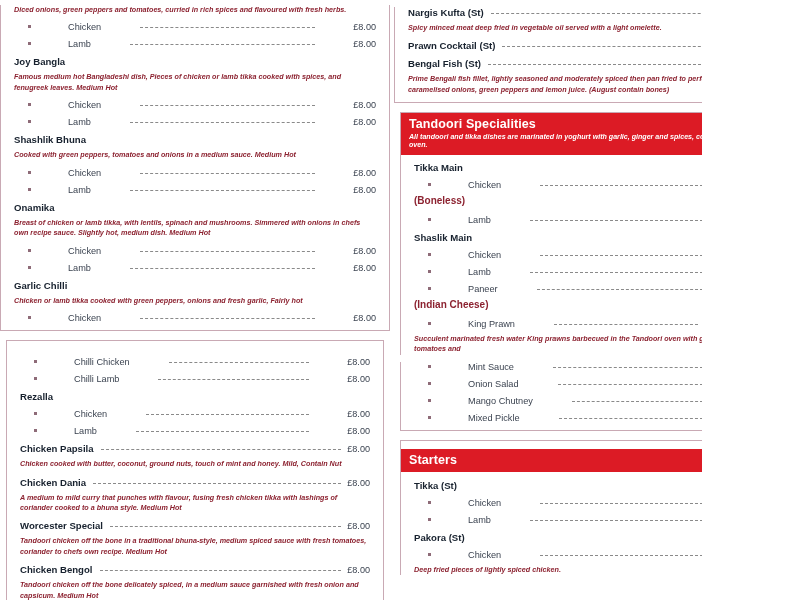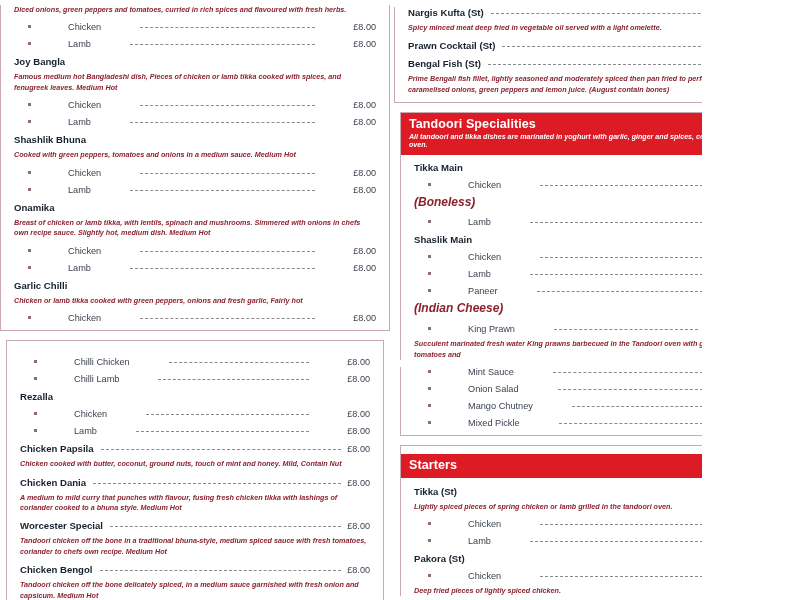--- a/index.html
+++ b/index.html
@@ -108,22 +108,21 @@
   .dish-head .pr { font-weight: normal; }
   .desc {
     font-size: 7.2px;
     font-style: italic;
     font-weight: bold;
     color: #8c2230;
     line-height: 1.45;
     margin: 5px 0 0 0;
   }
   .note {
-    font-size: 12px;
-    font-style: italic;
+    font-size: 10px;
     font-weight: bold;
     color: #8c2230;
     line-height: 1.4;
     margin: 4px 0 0 0;
   }
   .clip { overflow: hidden; }
 </style>
 </head>
 <body>
 
@@ -395,21 +394,20 @@
     <div class="sheet inset closed-top clip" style="padding-top:0;">
       <div class="band" style="margin:8px -13px;">
         <div class="band-title">Starters</div>
       </div>
       <div>
           <div class="dish-head">
             <span class="nm">Tikka (St)</span>
             <span class="dots" style="border-bottom: none;"></span>
             <span class="pr"></span>
           </div>
-          <div class="desc">Lightly spiced pieces of spring chicken or lamb grilled in the tandoori oven.</div>
           <div class="opt">
             <span class="bul"></span>
             <span class="nm">Chicken</span>
             <span class="dots"></span>
             <span class="pr">£3.38</span>
           </div>
           <div class="opt">
             <span class="bul"></span>
             <span class="nm">Lamb</span>
             <span class="dots"></span>

